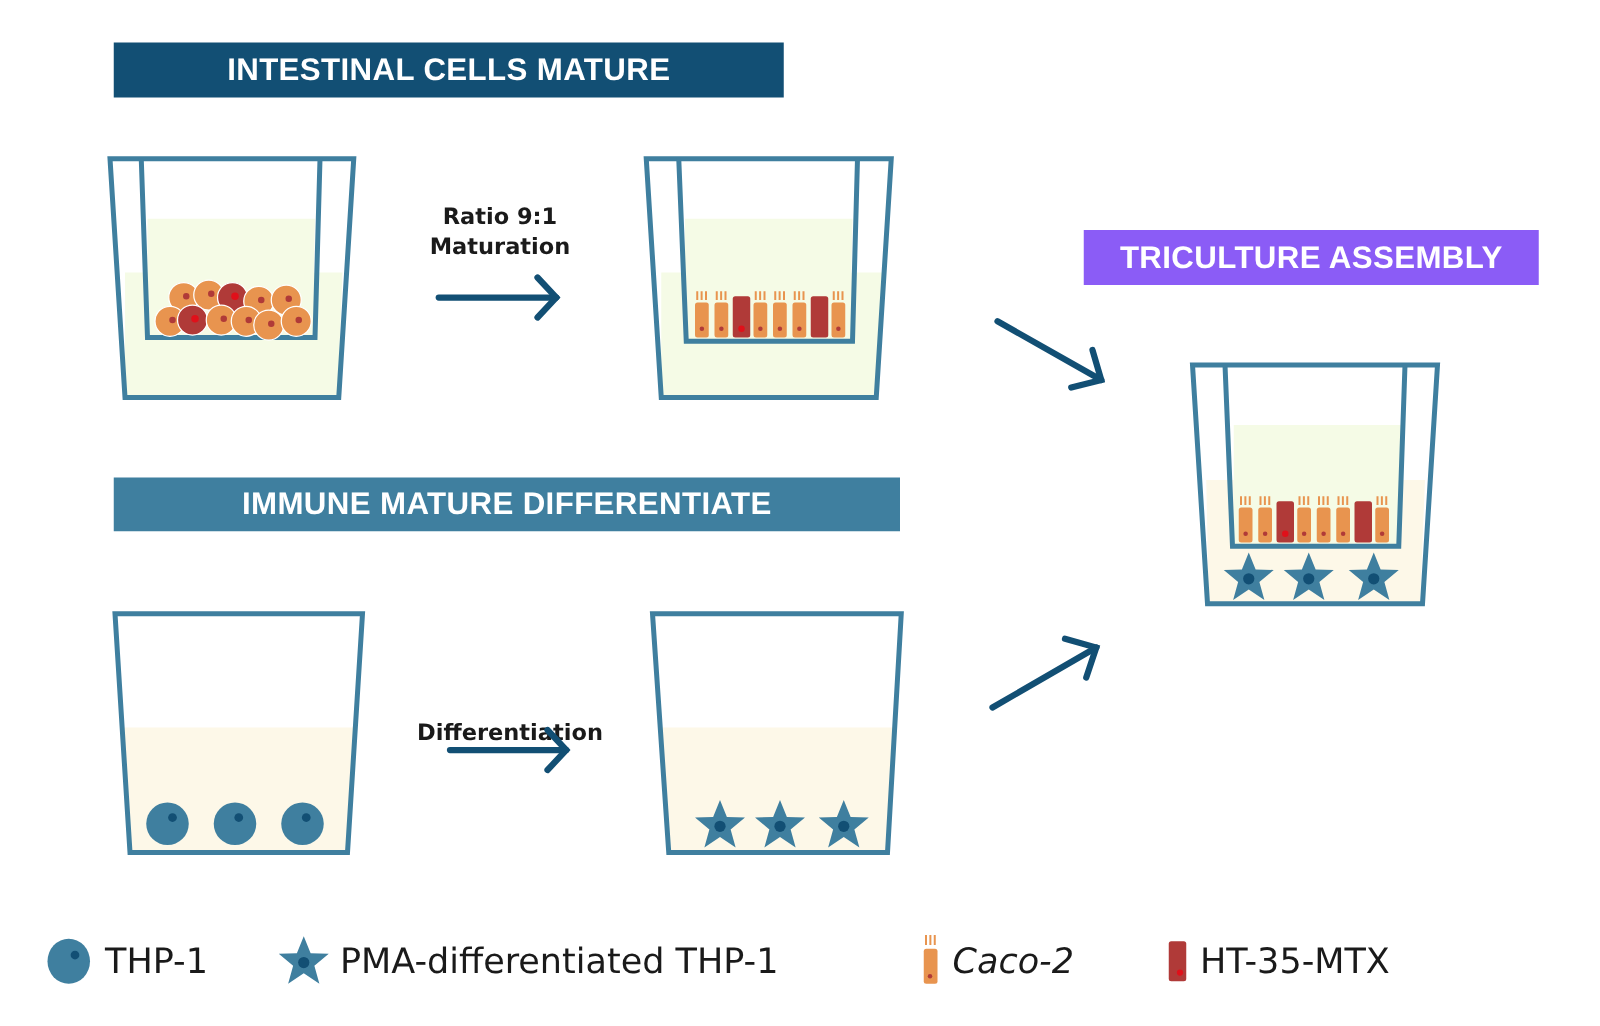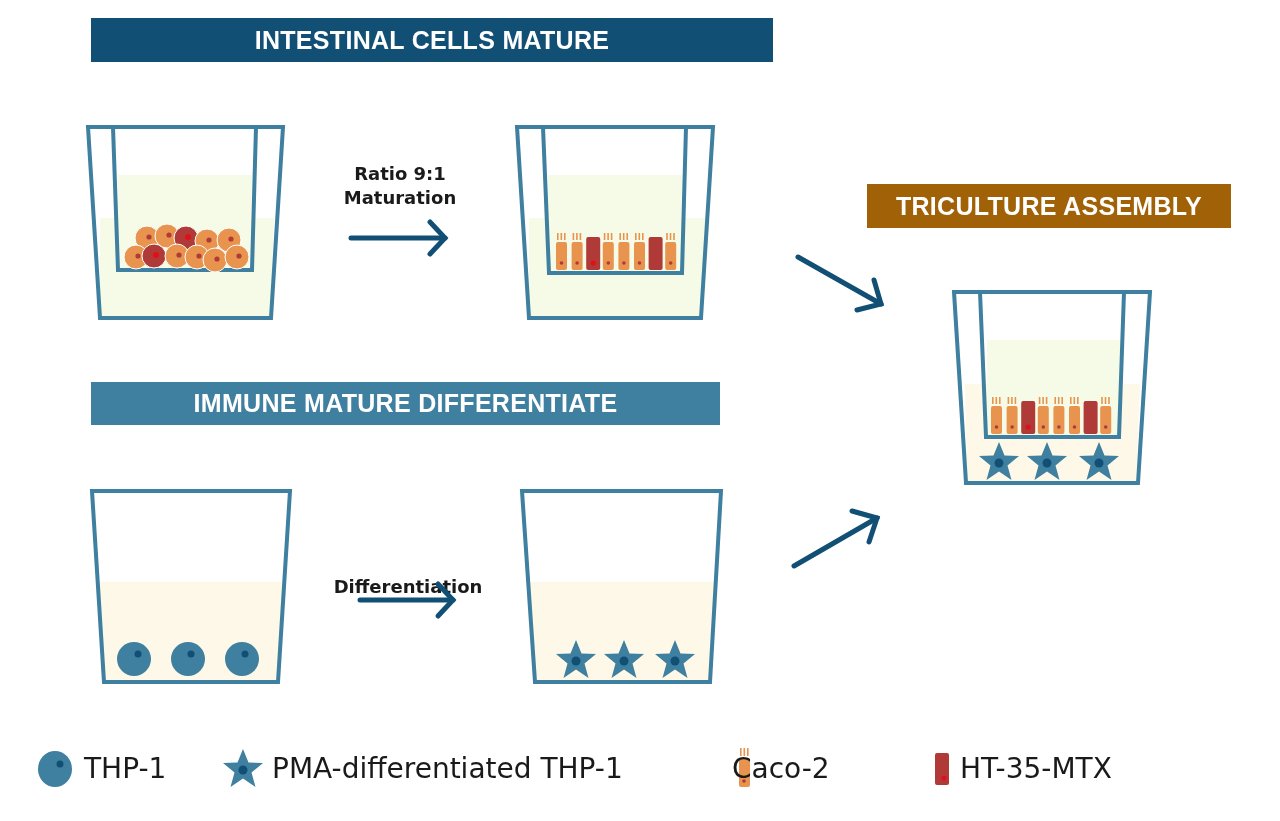--- a/index.html
+++ b/index.html
@@ -1,20 +1,20 @@
 <!DOCTYPE html>
 <html><head>
 <meta charset="utf-8">
 <style>
   html, body { margin: 0; padding: 0; background: #ffffff; }
   body { width: 1280px; height: 821px; position: relative; overflow: hidden; font-family: "DejaVu Sans", sans-serif; }
   .banner { position: absolute; color: #ffffff; font-family: "Liberation Sans", sans-serif; font-weight: bold; font-size: 25px; letter-spacing: 0.3px; display: flex; align-items: center; justify-content: center; }
-  #banner-intestinal { left: 91px; top: 18px; width: 682px; height: 44px; background: #124f74; }
+  #banner-intestinal { left: 91px; top: 34px; width: 536px; height: 44px; background: #124f74; }
   #banner-immune { left: 91px; top: 382px; width: 629px; height: 43px; background: #3f7f9f; }
-  #banner-triculture { left: 867px; top: 184px; width: 364px; height: 44px; background: #a16207; }
+  #banner-triculture { left: 867px; top: 184px; width: 364px; height: 44px; background: #8b5cf6; }
   .step-label { position: absolute; font-family: "DejaVu Sans", sans-serif; font-size: 18px; color: #1a1a1a; text-align: center; line-height: 24px; font-weight: bold; }
   #label-maturation { left: 320px; top: 162px; width: 160px; }
   #label-differentiation { left: 318px; top: 575px; width: 180px; }
   svg.scene { position: absolute; left: 0; top: 0; }
   .legend-text { position: absolute; font-family: "DejaVu Sans", sans-serif; font-size: 28px; color: #1a1a1a; top: 752px; line-height: 34px; }
 </style>
 </head>
 <body>
 
 <div id="banner-intestinal" class="banner">INTESTINAL CELLS MATURE</div>
@@ -264,14 +264,14 @@
     <circle cx="744" cy="781" r="1.8" fill="#b03a38"></circle>
   </g>
   <g>
     <rect x="935" y="753" width="14" height="32" rx="2" fill="#b03a38"></rect>
     <circle cx="944" cy="778" r="2.5" fill="#e0101a"></circle>
   </g>
 </svg>
 
 <div class="legend-text" style="left:84px;">THP-1</div>
 <div class="legend-text" style="left:272px;">PMA-differentiated THP-1</div>
-<div class="legend-text" style="left:732px;">Caco-2</div>
+<div class="legend-text" style="left:762px;font-style:italic;">Caco-2</div>
 <div class="legend-text" style="left:960px;">HT-35-MTX</div>
 
 </body></html>

